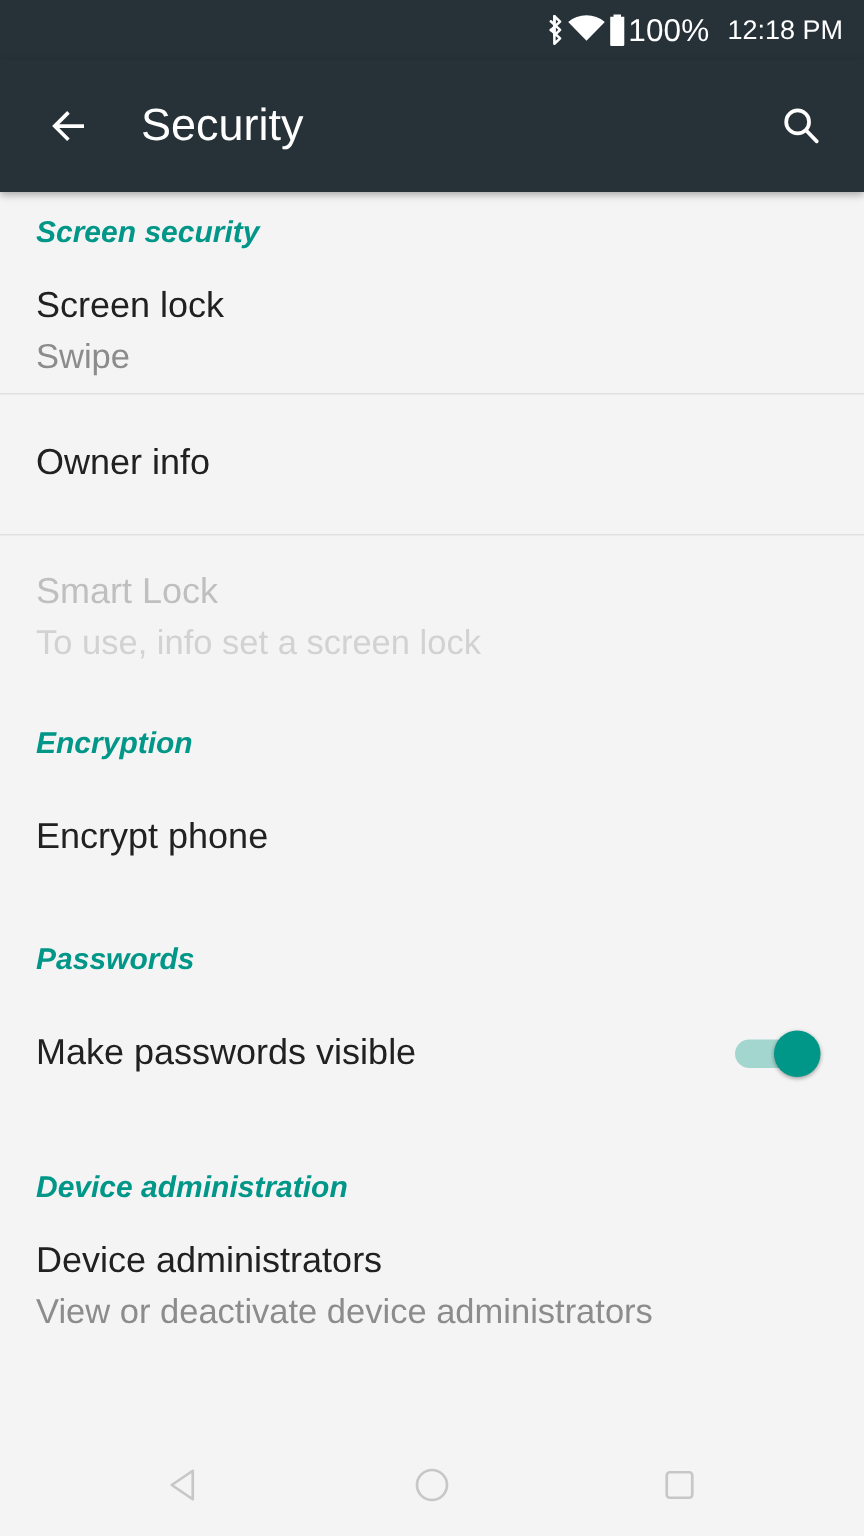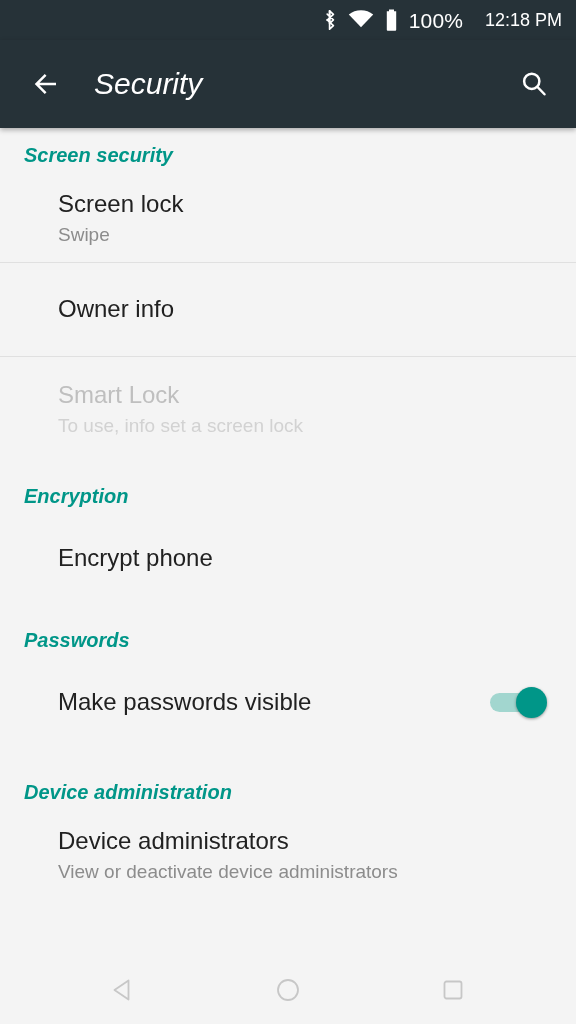--- a/index.html
+++ b/index.html
@@ -30,21 +30,20 @@
     display: flex;
     align-items: center;
     justify-content: flex-end;
     padding: 0 14px 0 0;
     flex: 0 0 auto;
     box-sizing: border-box;
   }
   .status-icons {
     display: flex;
     align-items: center;
-    gap: 10px;
     justify-content: space-between;
   }
   .status-text {
     color: #ffffff;
     font-size: 21px;
     letter-spacing: 0.1px;
     line-height: 1;
     white-space: nowrap;
   }
   .status-time {
@@ -63,21 +62,20 @@
     height: 88px;
     background: #263238;
     display: flex;
     align-items: center;
     padding: 0 18px 0 22px;
     box-sizing: border-box;
     flex: 0 0 auto;
     position: relative;
     z-index: 5;
     box-shadow: 0 2px 5px rgba(0,0,0,0.30);
-    font-style: italic;
   }
   .appbar-back {
     width: 48px;
     height: 48px;
     display: flex;
     align-items: center;
     justify-content: center;
     flex: 0 0 auto;
     cursor: pointer;
   }
@@ -121,30 +119,29 @@
     padding: 0 24px;
     box-sizing: border-box;
     display: flex;
     align-items: center;
     min-height: 60px;
     cursor: pointer;
   }
   .row-texts {
     flex: 1 1 auto;
     min-width: 0;
-    margin-left: 34px;
   }
   .row-title {
     font-size: 24px;
     color: #212121;
     line-height: 1.18;
     white-space: nowrap;
   }
   .row-sub {
-    font-size: 19px;
+    font-size: 23px;
     color: #8c8c8c;
     line-height: 1.25;
     margin-top: 5px;
     white-space: nowrap;
   }
   .row.disabled { cursor: default; }
   .row.disabled .row-title { color: #bfbfbf; }
   .row.disabled .row-sub   { color: #d2d2d2; }
 
   .divider {

